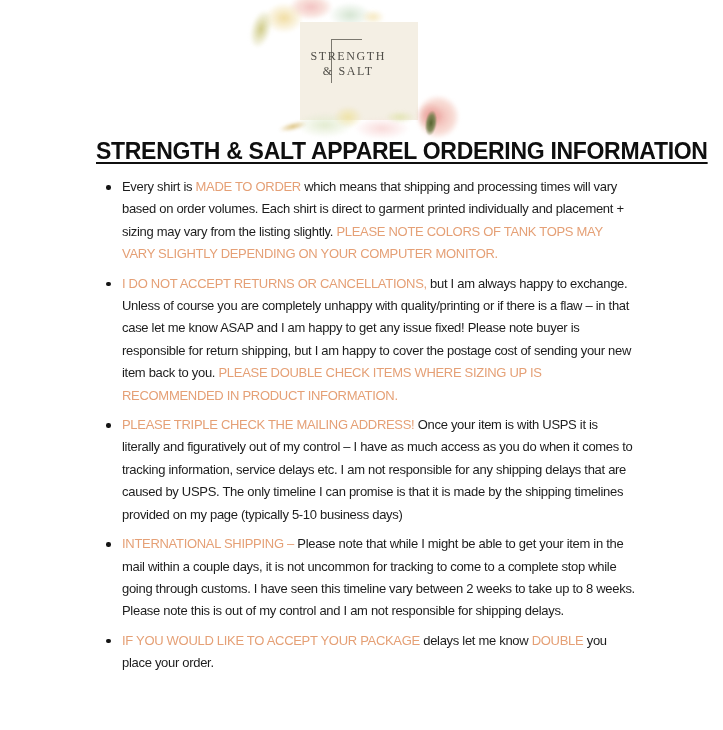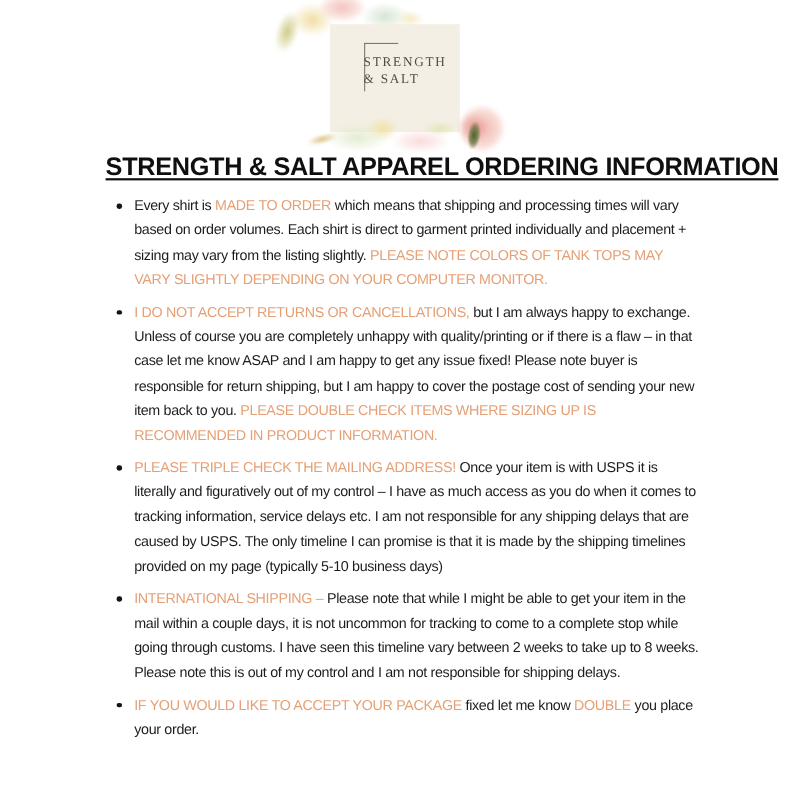--- a/index.html
+++ b/index.html
@@ -33,21 +33,21 @@
                  background:radial-gradient(closest-side at 55% 55%, rgba(240,179,173,.98), rgba(247,214,206,.85) 62%, rgba(247,214,206,0) 88%); }
   .b-flowerdeep-br { left:166px; top:100px; width:30px; height:32px; z-index:5;
                  background:radial-gradient(closest-side, rgba(231,148,142,.85), rgba(231,148,142,0) 85%); }
   .b-green-ctr { left:176px; top:110px; width:12px; height:26px; z-index:6; transform:rotate(8deg); filter:blur(.7px);
                  background:radial-gradient(closest-side, #55632f, rgba(115,129,77,.85) 60%, rgba(115,129,77,0)); }
   .b-leafband-br { left:134px; top:110px; width:34px; height:14px; z-index:3;
                  background:radial-gradient(closest-side, rgba(226,228,178,.95), rgba(226,228,178,0) 88%); }
   .logo-square { position:absolute; left:51px; top:22px; width:118px; height:98px; background:#f4efe4; z-index:2; }
   .bracket { position:absolute; left:31px; top:17px; width:30px; height:43px;
              border-left:1px solid #7b786f; border-top:1px solid #7b786f; }
-  .logo-text { position:absolute; right:12px; top:27px; text-align:left;
+  .logo-text { position:absolute; right:32px; top:27px; text-align:center;
                font-family:"Liberation Serif", serif; color:#504e48;
                font-size:12px; letter-spacing:1.6px; line-height:15px; }
 
   
   h1.doc-title {
     position:absolute; left:96px; top:138px; margin:0;
     font-size:23px; font-weight:700; color:#0f0f0f; letter-spacing:-0.3px; white-space:nowrap;
     text-decoration:underline; text-decoration-thickness:2px; text-underline-offset:3px;
   }
 
@@ -93,16 +93,16 @@
     </div>
   </div>
 
   <h1 class="doc-title">STRENGTH &amp; SALT APPAREL ORDERING INFORMATION</h1>
 
   <ul class="info-list">
       <li><span class="">Every shirt is </span><span class="hl">MADE TO ORDER</span><span class=""> which means that shipping and processing times will vary based on order volumes. Each shirt is direct to garment printed individually and placement + sizing may vary from the listing slightly. </span><span class="hl">PLEASE NOTE COLORS OF TANK TOPS MAY VARY SLIGHTLY DEPENDING ON YOUR COMPUTER MONITOR.</span></li>
       <li><span class="hl">I DO NOT ACCEPT RETURNS OR CANCELLATIONS,</span><span class=""> but I am always happy to exchange. Unless of course you are completely unhappy with quality/printing or if there is a flaw – in that case let me know ASAP and I am happy to get any issue fixed! Please note buyer is responsible for return shipping, but I am happy to cover the postage cost of sending your new item back to you. </span><span class="hl">PLEASE DOUBLE CHECK ITEMS WHERE SIZING UP IS RECOMMENDED IN PRODUCT INFORMATION.</span></li>
       <li><span class="hl">PLEASE TRIPLE CHECK THE MAILING ADDRESS!</span><span class=""> Once your item is with USPS it is literally and figuratively out of my control – I have as much access as you do when it comes to tracking information, service delays etc. I am not responsible for any shipping delays that are caused by USPS. The only timeline I can promise is that it is made by the shipping timelines provided on my page (typically 5-10 business days)</span></li>
       <li><span class="hl">INTERNATIONAL SHIPPING – </span><span class="">Please note that while I might be able to get your item in the mail within a couple days, it is not uncommon for tracking to come to a complete stop while going through customs. I have seen this timeline vary between 2 weeks to take up to 8 weeks. Please note this is out of my control and I am not responsible for shipping delays.</span></li>
-      <li><span class="hl">IF YOU WOULD LIKE TO ACCEPT YOUR PACKAGE </span><span class=""> fixed let me know </span><span class="hl">DOUBLE</span><span class=""> you place your order.</span></li>
+      <li><span class="hl">IF YOU WOULD LIKE TO ACCEPT YOUR PACKAGE </span><span class=""> delays let me know </span><span class="hl">DOUBLE</span><span class=""> you place your order.</span></li>
     </ul>
 
 </div>
 
 </body></html>

